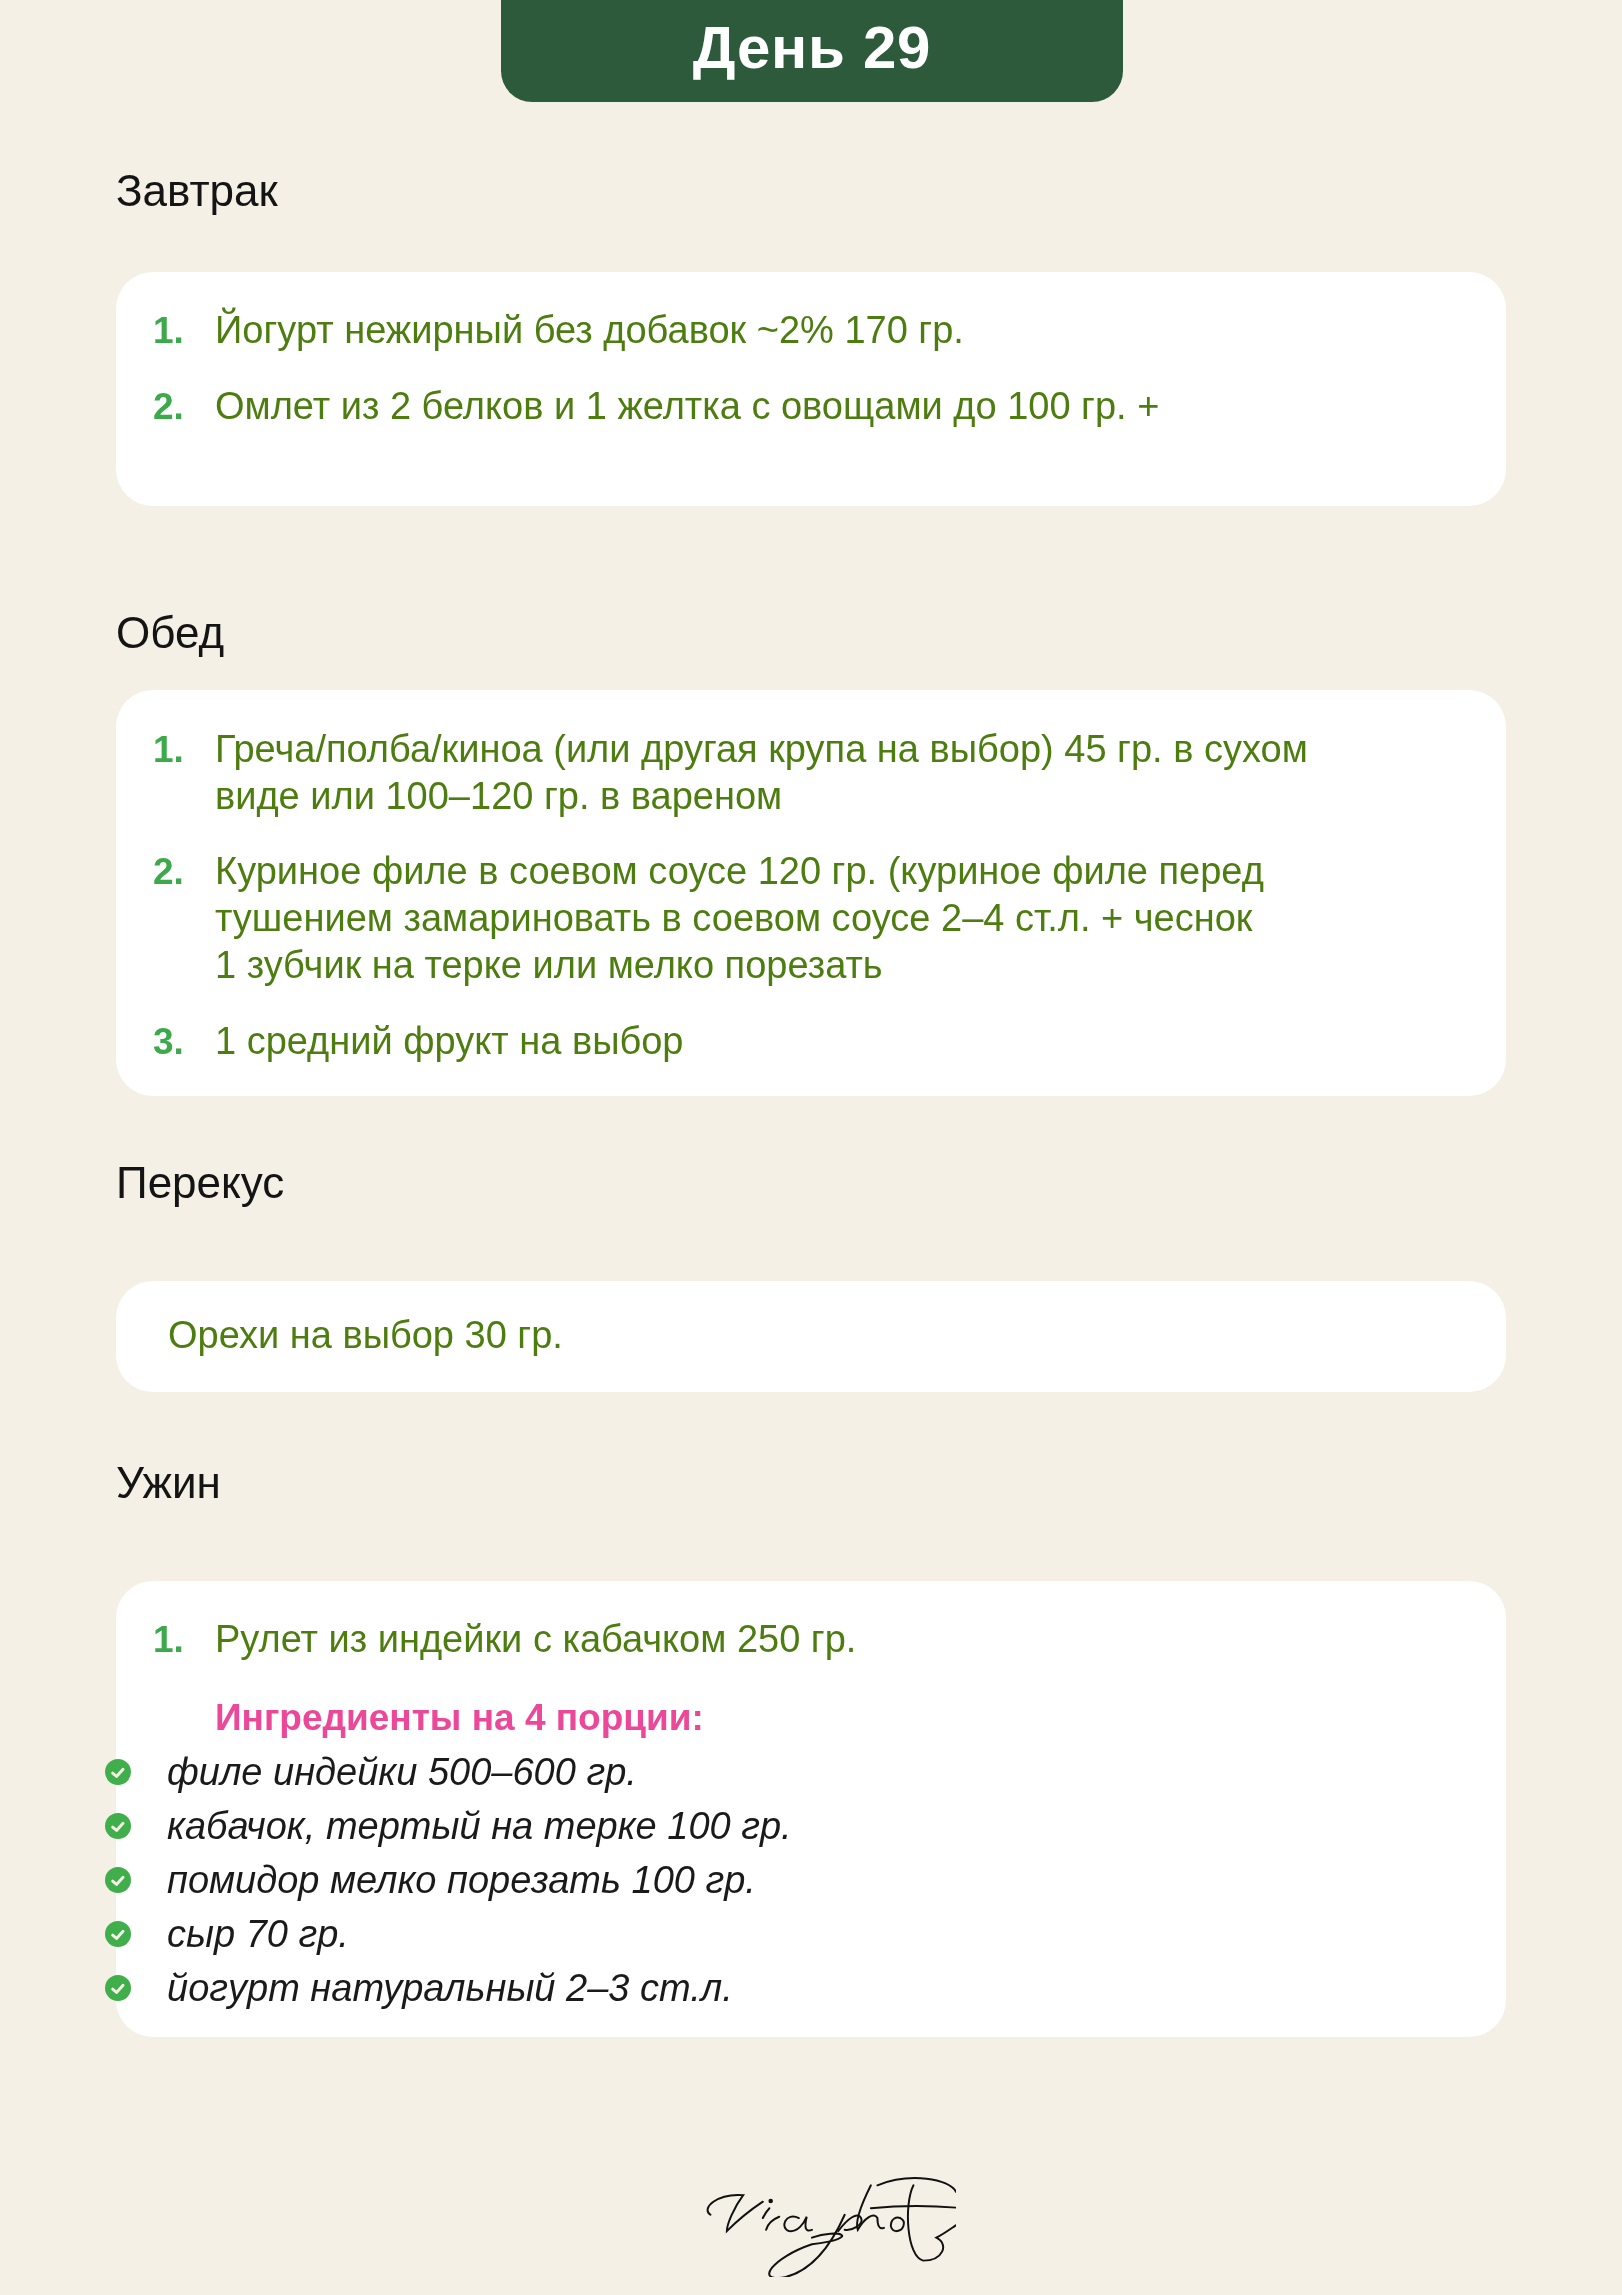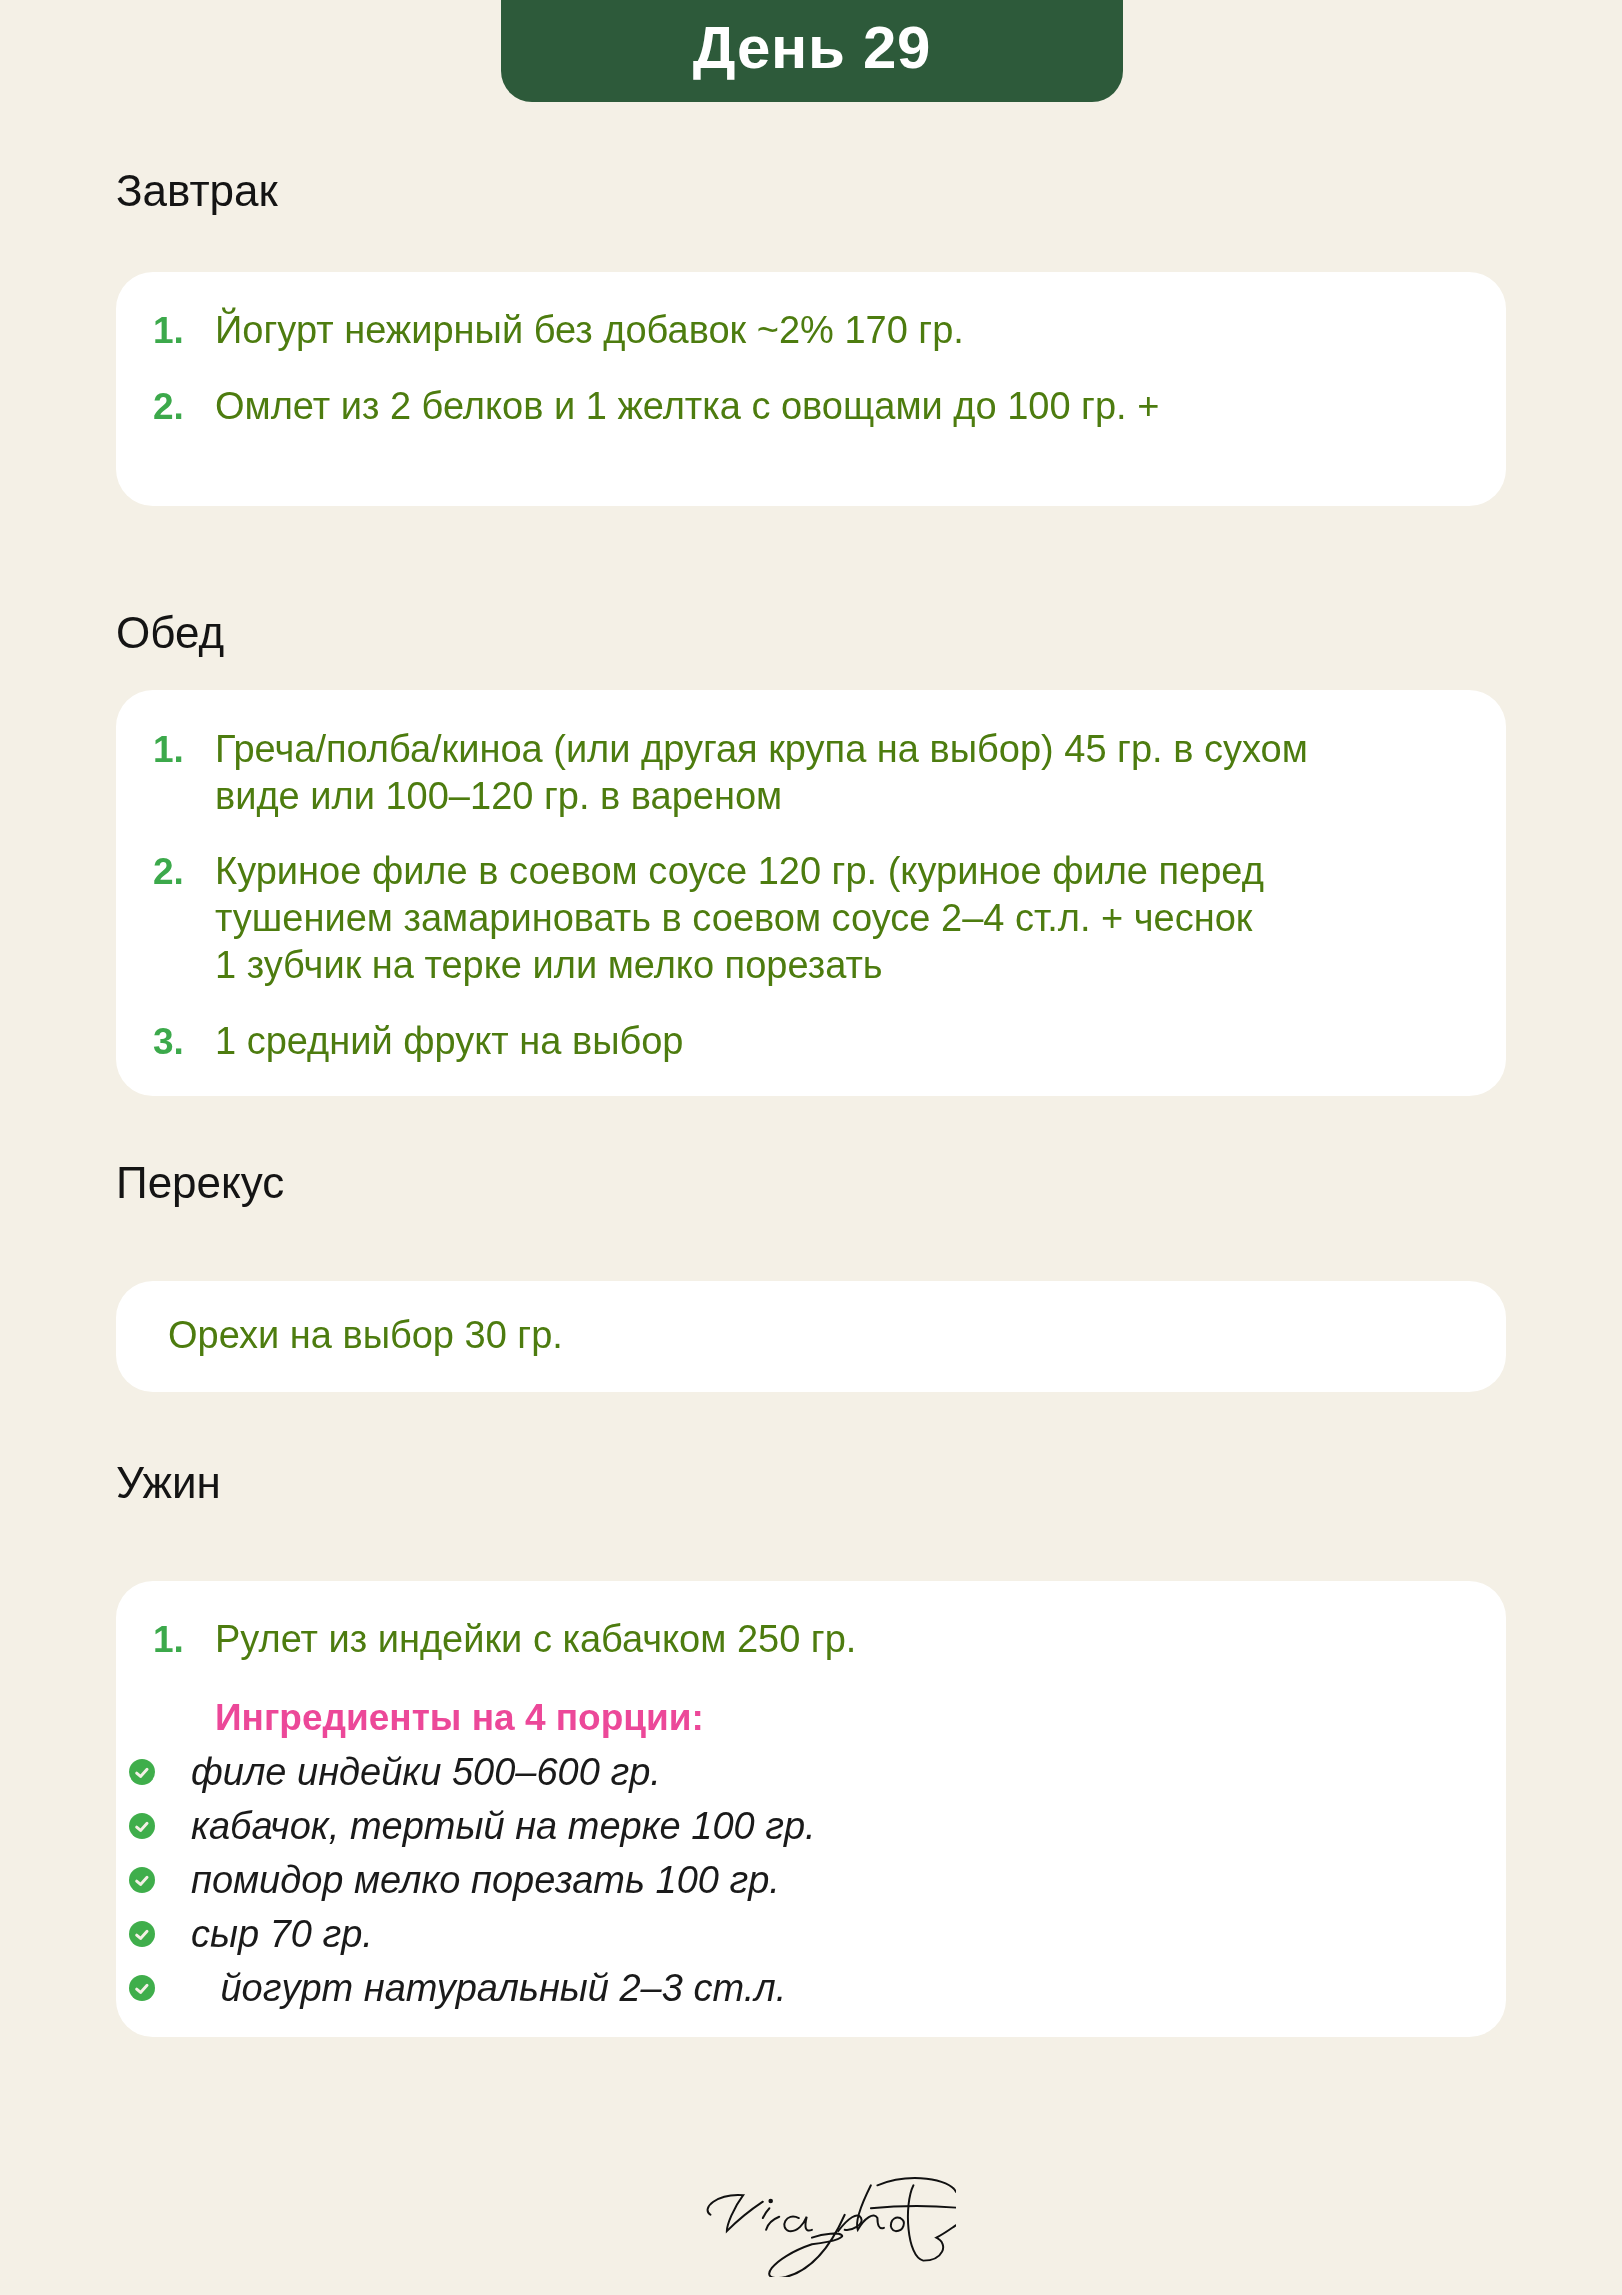--- a/index.html
+++ b/index.html
@@ -89,21 +89,21 @@
 <h2 class="section-title" style="top:1461px;">Ужин</h2>
 <div class="card" style="top:1581px; height:456px;">
   <div class="item" style="top:35px;">
     <span class="num">1.</span>
     <div class="txt">
       <div>Рулет из индейки с кабачком 250 гр.</div>
     </div>
   </div>
   <div class="sub-title" style="top:113px;">Ингредиенты на 4 порции:</div>
 
-  <div class="ing-wrap" style="top:164px; left:112px;">
+  <div class="ing-wrap" style="top:164px; left:88px;">
     <div style="position:relative; height:54px; display:flex; align-items:center;">
       <span style="position:absolute; left:-99px; margin-left:0; width:26px; height:26px; border-radius:50%; background:#3fae4b; display:flex; align-items:center; justify-content:center; transform:translateX(0px);">
           <svg width="15.7" height="13" viewBox="0 0 24 20">
             <path d="M4 11 L10 16 L20 5" stroke="#f4f0e6" stroke-width="4.5" fill="none" stroke-linecap="round" stroke-linejoin="round"></path>
           </svg>
         </span>
       <span class="ing-text" style="margin-left:-37px;">филе индейки 500–600 гр.</span>
     </div>
     <div style="position:relative; height:54px; display:flex; align-items:center;">
       <span style="position:absolute; left:-99px; width:26px; height:26px; border-radius:50%; background:#3fae4b; display:flex; align-items:center; justify-content:center;">
@@ -122,21 +122,21 @@
       <span class="ing-text" style="margin-left:-37px;">помидор мелко порезать 100 гр.</span>
     </div>
     <div style="position:relative; height:54px; display:flex; align-items:center;">
       <span style="position:absolute; left:-99px; width:26px; height:26px; border-radius:50%; background:#3fae4b; display:flex; align-items:center; justify-content:center;">
           <svg width="15.7" height="13" viewBox="0 0 24 20">
             <path d="M4 11 L10 16 L20 5" stroke="#f4f0e6" stroke-width="4.5" fill="none" stroke-linecap="round" stroke-linejoin="round"></path>
           </svg>
         </span>
       <span class="ing-text" style="margin-left:-37px;">сыр 70 гр.</span>
     </div>
-    <div style="position:relative; height:54px; display:flex; align-items:center;justify-content:center;">
+    <div style="position:relative; height:54px; display:flex; align-items:center;">
       <span style="position:absolute; left:-99px; width:26px; height:26px; border-radius:50%; background:#3fae4b; display:flex; align-items:center; justify-content:center;">
           <svg width="15.7" height="13" viewBox="0 0 24 20">
             <path d="M4 11 L10 16 L20 5" stroke="#f4f0e6" stroke-width="4.5" fill="none" stroke-linecap="round" stroke-linejoin="round"></path>
           </svg>
         </span>
       <span class="ing-text" style="margin-left:-37px;">йогурт натуральный 2–3 ст.л.</span>
     </div>
   </div>
 </div>
 

